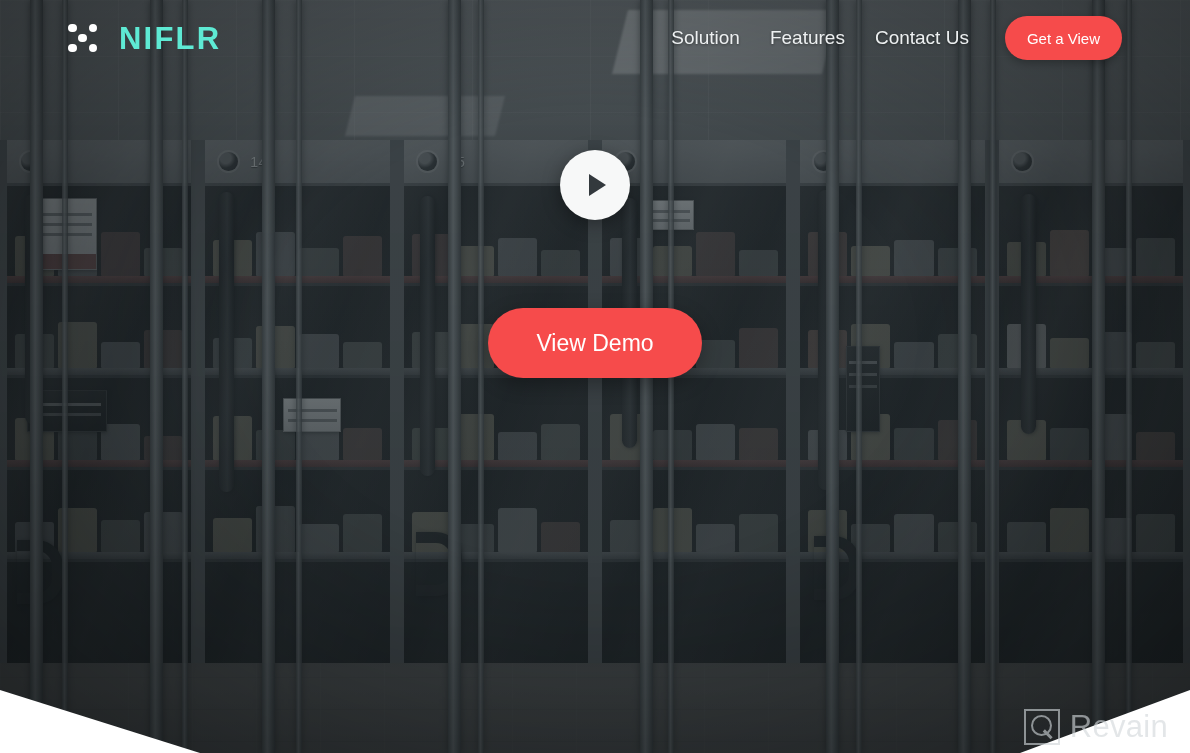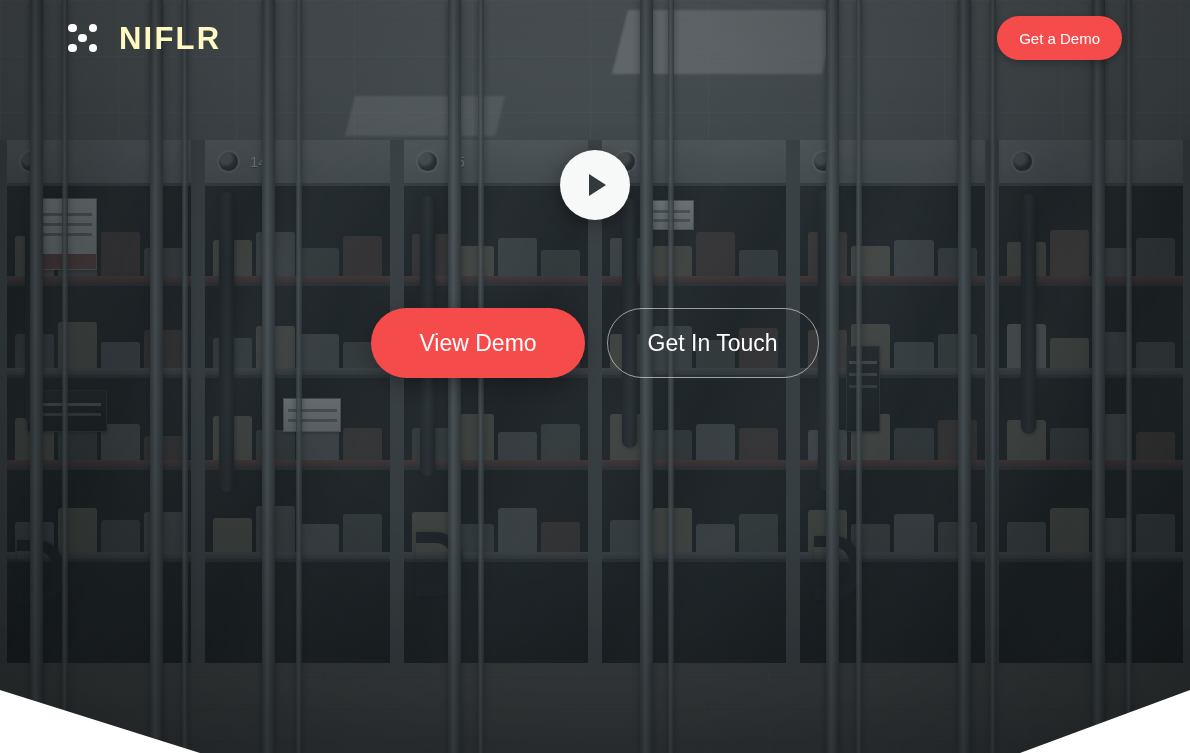--- a/index.html
+++ b/index.html
@@ -255,21 +255,21 @@
     background: #fff;
     display: block;
   }
   .brand-mark i:nth-child(1) { left: 0;     top: 0; }
   .brand-mark i:nth-child(2) { left: 20.5px;top: 0; }
   .brand-mark i:nth-child(3) { left: 10.2px;top: 10.2px; }
   .brand-mark i:nth-child(4) { left: 0;     top: 20.4px; }
   .brand-mark i:nth-child(5) { left: 20.5px;top: 20.4px; }
 
   .brand-word {
-    color: #fef9c3;
+    color: #5eead4;
     font-size: 31px;
     font-weight: bold;
     letter-spacing: 2.2px;
     font-family: "Liberation Sans", sans-serif;
     line-height: 1;
   }
 
   .nav-spacer { flex: 1 1 auto; }
 
   .main-nav {
@@ -785,35 +785,43 @@
           <i></i>
           <i></i>
           <i></i>
           <i></i>
       </span>
       <span class="brand-word">NIFLR</span>
     </a>
 
     <span class="nav-spacer"></span>
 
-
-    <button class="btn btn-demo">Get a Demo</button>
+    <nav class="main-nav">
+      <a class="nav-link">Solution</a>
+      <a class="nav-link">Features</a>
+      <a class="nav-link">Contact Us</a>
+    </nav>
+
+    <button class="btn btn-demo">Get a View</button>
   </div>
 
   <div class="hero">
 
     <div class="play-button">
       <span class="tri"></span>
     </div>
 
 
 
     <div class="hero-actions">
       <button class="btn btn-primary">View Demo</button>
-      <button class="btn btn-ghost">Get In Touch</button>
     </div>
   </div>
 
   <div class="wedge wedge-left"></div>
   <div class="wedge wedge-right"></div>
 
+  <div class="watermark">
+    <span class="wm-icon"></span>
+    <span class="wm-text">Revain</span>
+  </div>
 
 </div>
 
 </body></html>

